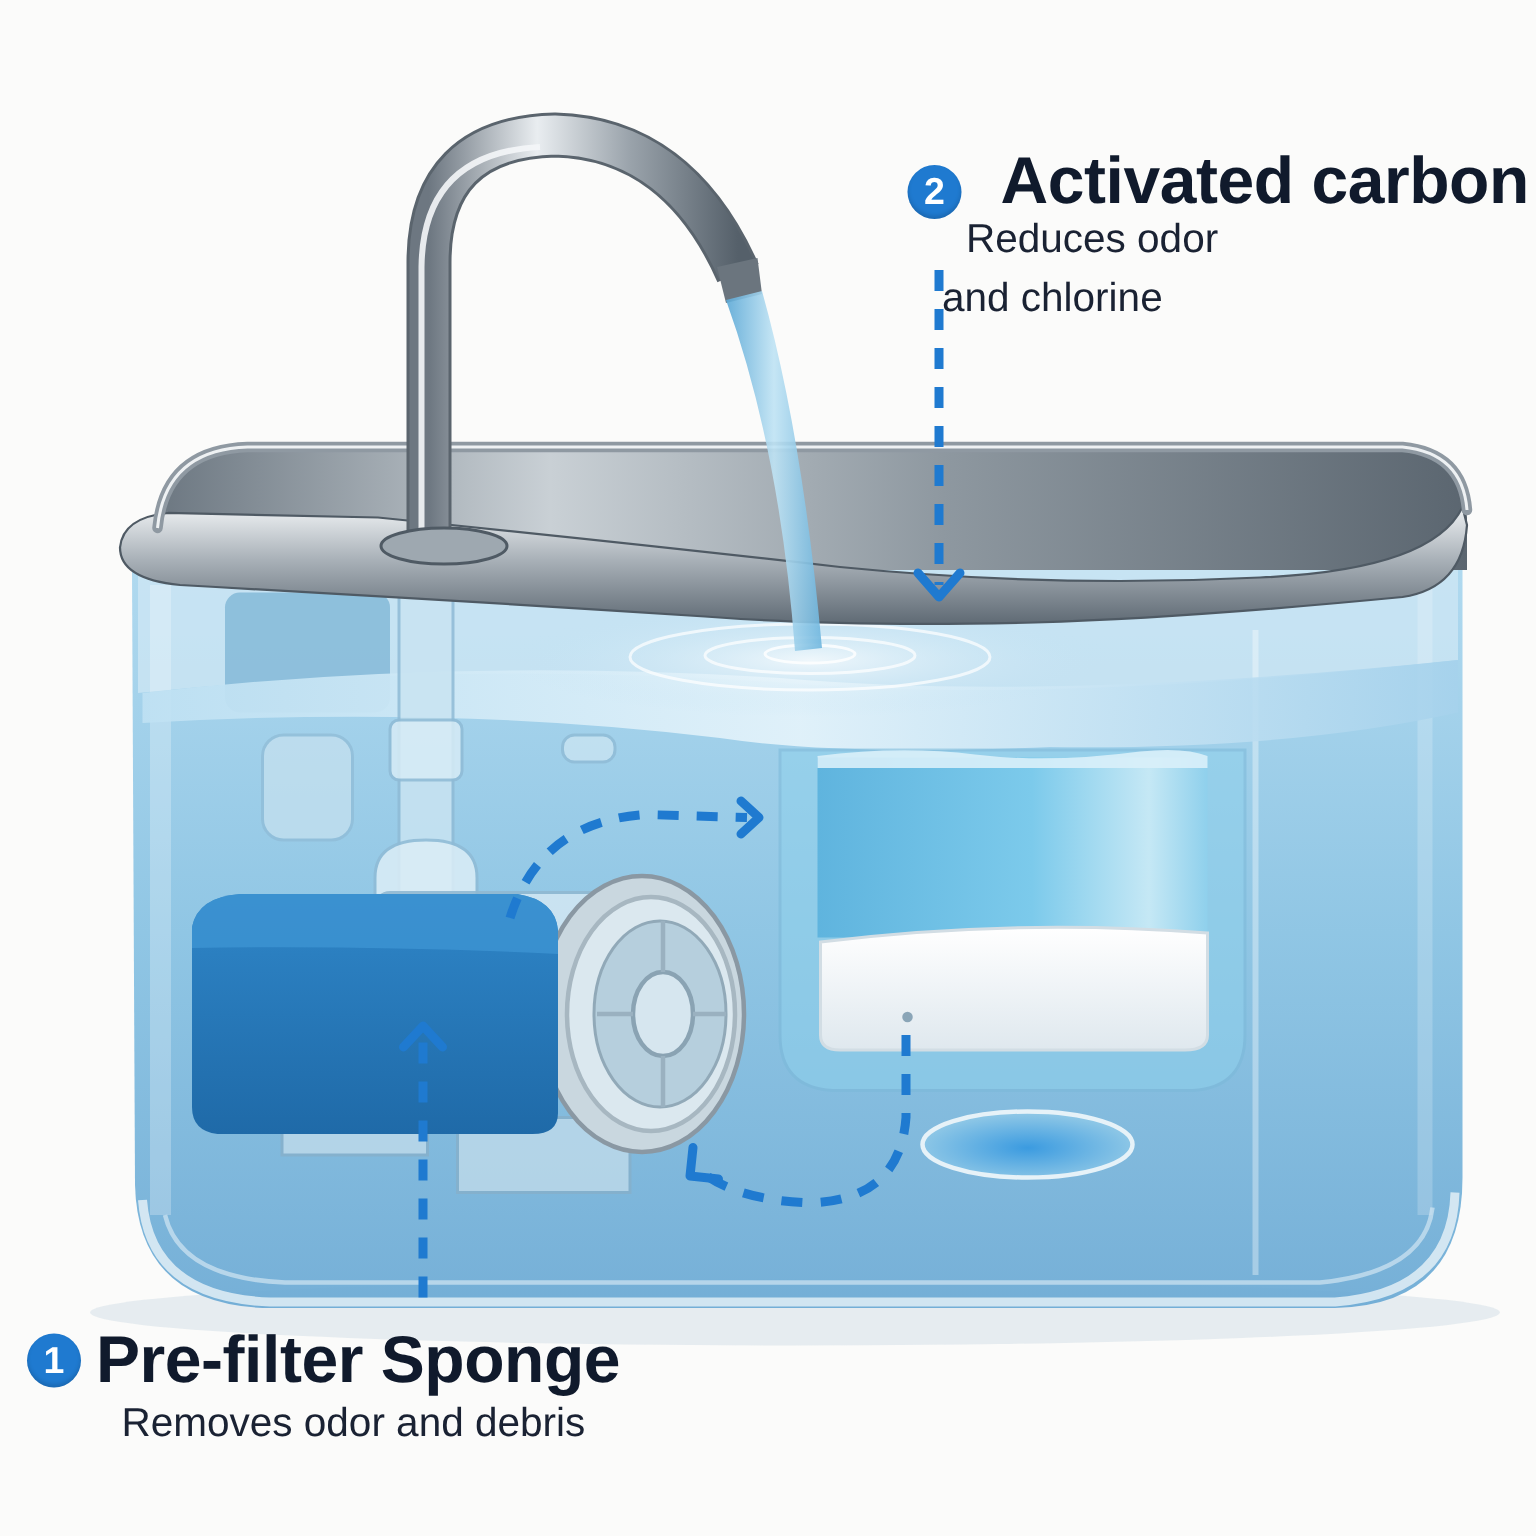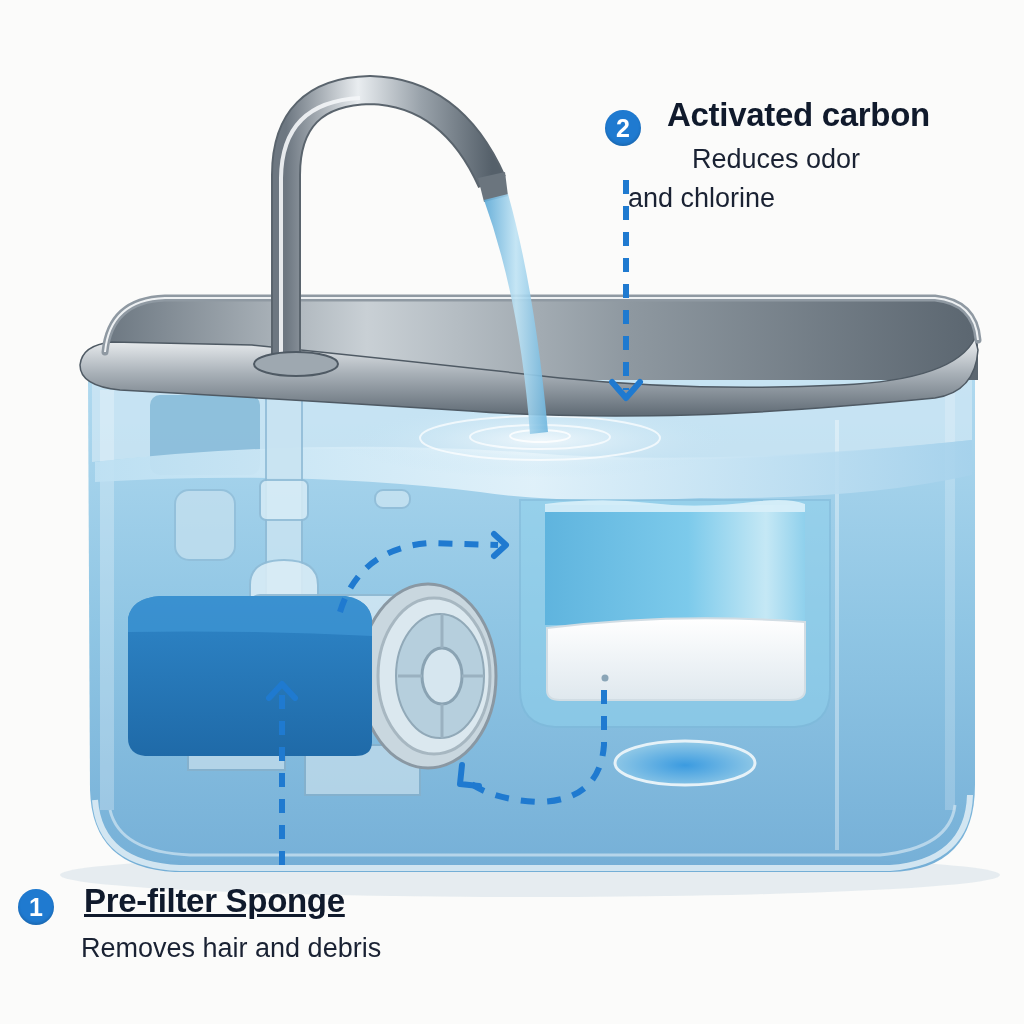--- a/index.html
+++ b/index.html
@@ -10,21 +10,21 @@
       position: relative;
     }
     #stage { position: absolute; left: 0; top: 0; width: 1024px; height: 1024px; }
     .callout { position: absolute; color: #101a2c; }
     .badge {
       position: absolute; width: 36px; height: 36px; border-radius: 50%;
       background: #1f7ad0; color: #fff; font-weight: bold; font-size: 25px;
       display: flex; align-items: center; justify-content: center;
       box-shadow: inset 0 -2px 3px rgba(0,0,0,0.15);
     }
-    .title { position: absolute; font-weight: bold; font-size: 33px; letter-spacing: -0.3px; white-space: nowrap; }
+    .title { position: absolute; font-weight: bold; font-size: 44px; letter-spacing: -0.3px; white-space: nowrap; }
     .desc { position: absolute; font-size: 27px; line-height: 40px; color: #1a2233; white-space: nowrap; }
   </style>
 </head>
 <body>
 
 <svg id="stage" viewBox="0 0 1024 1024" xmlns="http://www.w3.org/2000/svg">
   <defs>
     <linearGradient id="steelV" x1="0" y1="0" x2="0" y2="1">
       <stop offset="0" stop-color="#eef1f3"></stop>
       <stop offset="0.45" stop-color="#a9b1b8"></stop>
@@ -187,21 +187,21 @@
     <path d="M612,382 L626,398 L640,382"></path>
     <path d="M269,698 L282,684 L295,698"></path>
     <path d="M494,534 L506,545 L494,556"></path>
     <path d="M462,765 L460,784 L479,786"></path>
   </g>
 </svg>
 
 <div class="callout">
   <div class="badge" style="left:605px; top:110px;">2</div>
   <div class="title" style="left:667px; top:96px;">Activated carbon</div>
-  <div class="desc" style="left:692px; top:139px;">Reduces odor</div>
+  <div class="desc" style="left:644px; top:139px;">Reduces odor</div>
   <div class="desc" style="left:628px; top:178px;">and chlorine</div>
 </div>
 
 <div class="callout">
   <div class="badge" style="left:18px; top:889px;">1</div>
-  <div class="title" style="left:84px; top:882px;text-decoration:underline;">Pre-filter Sponge</div>
-  <div class="desc" style="left:81px; top:928px;">Removes hair and debris</div>
+  <div class="title" style="left:64px; top:882px;">Pre-filter Sponge</div>
+  <div class="desc" style="left:81px; top:928px;">Removes odor and debris</div>
 </div>
 
 </body></html>

